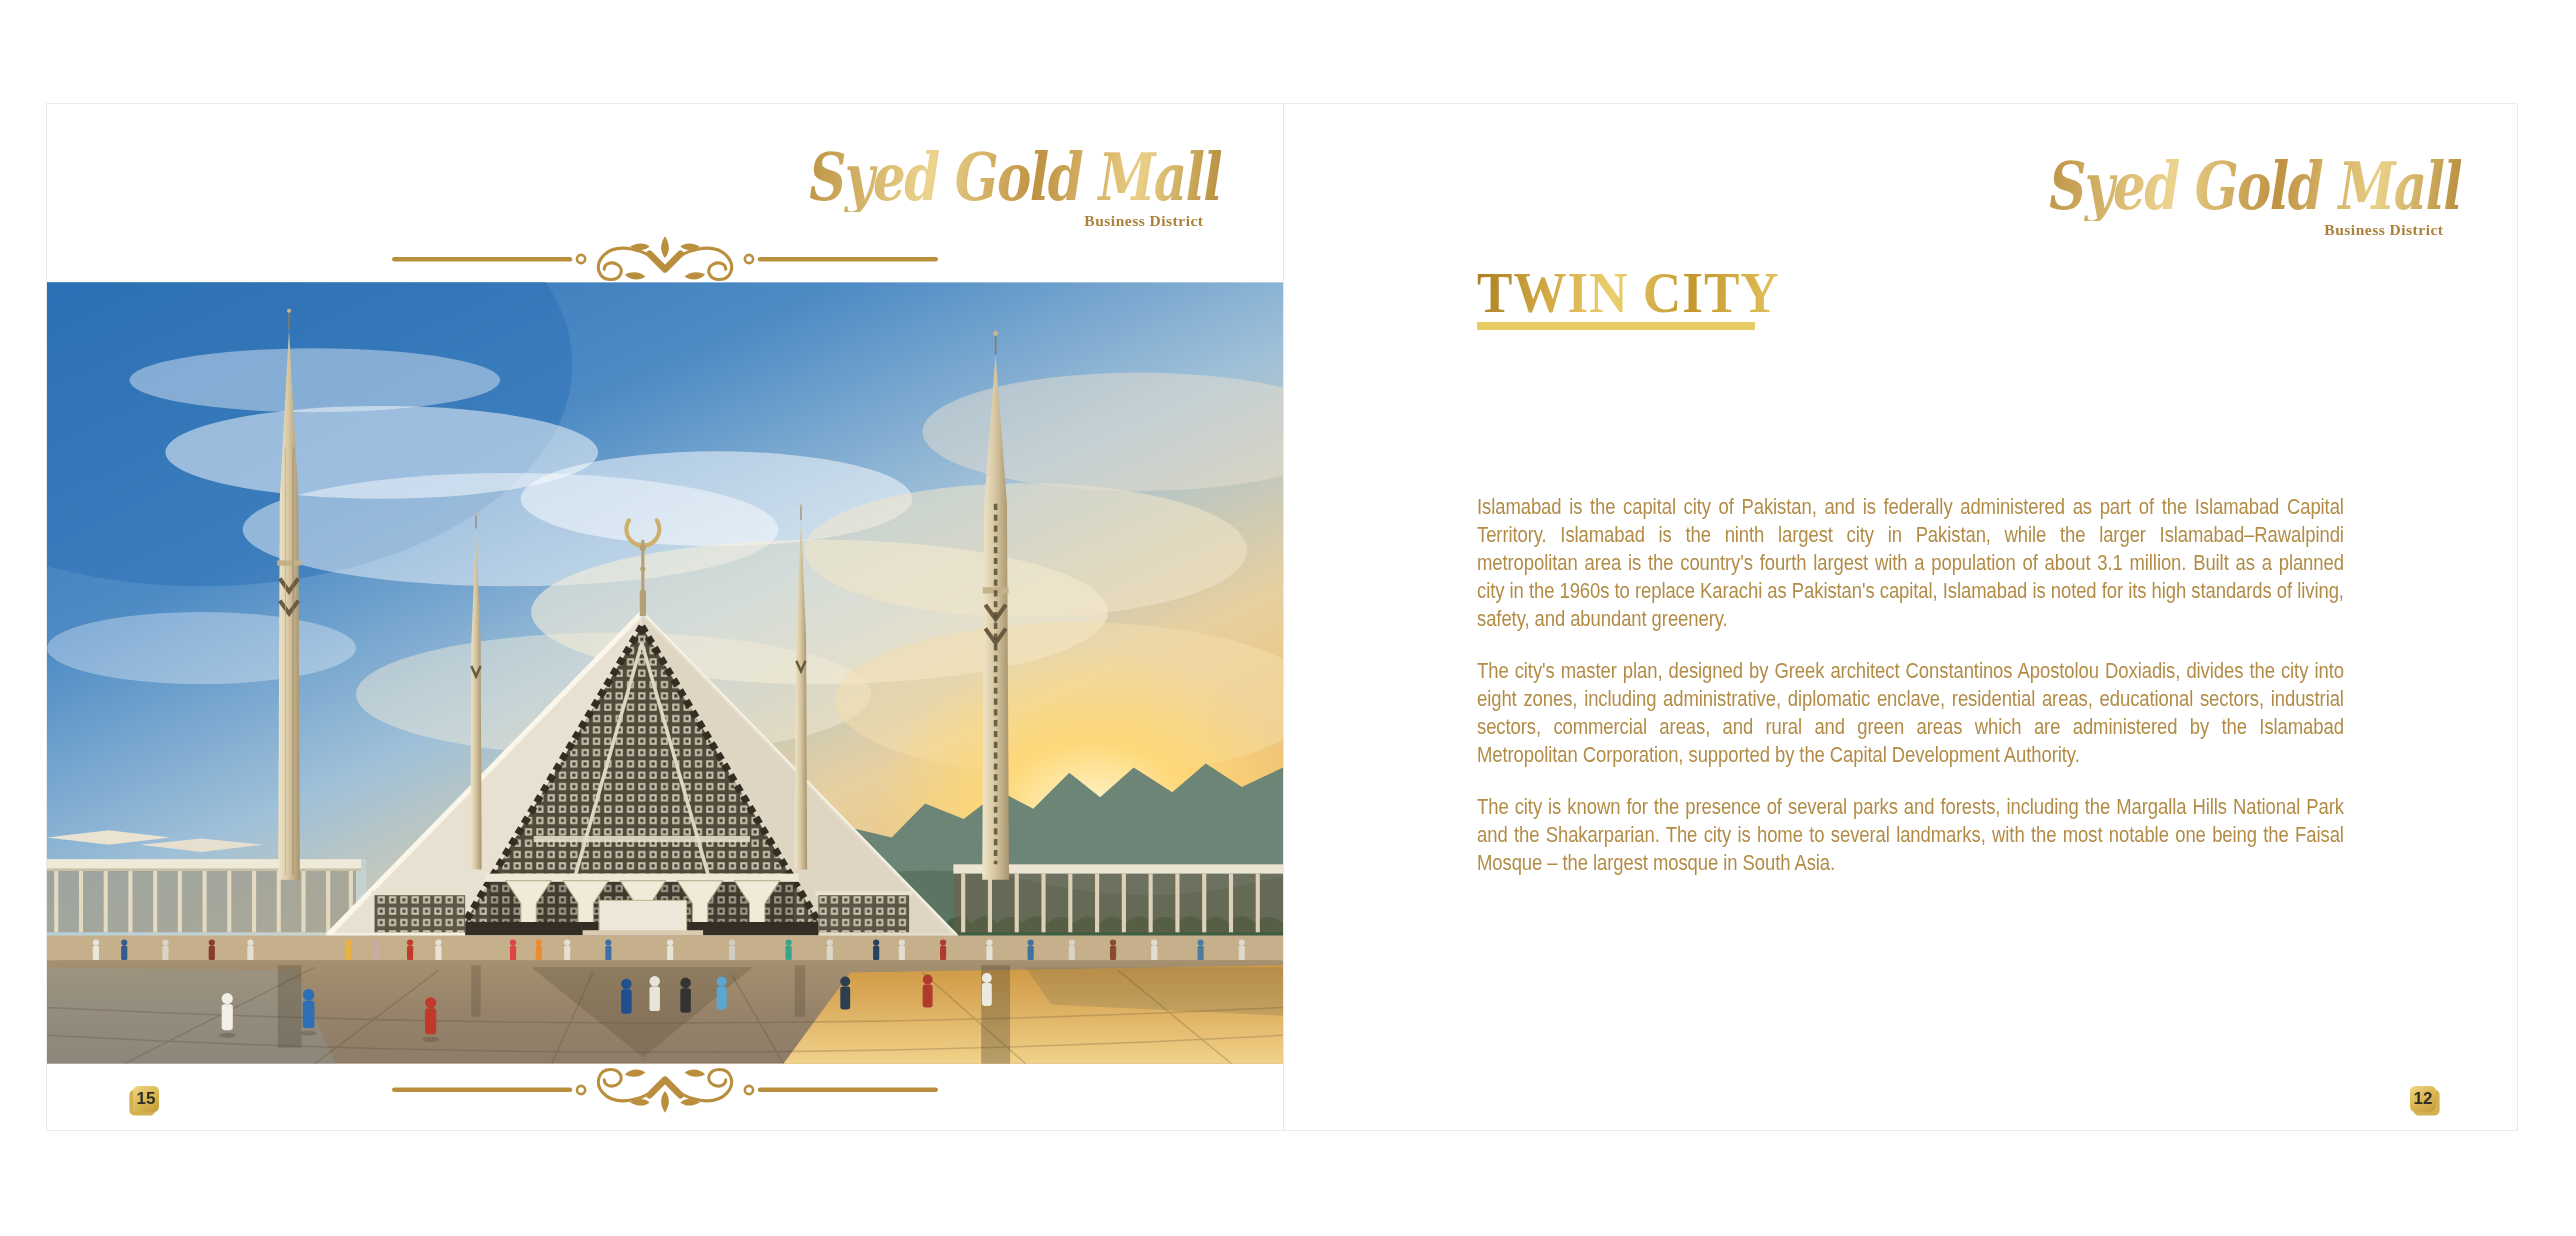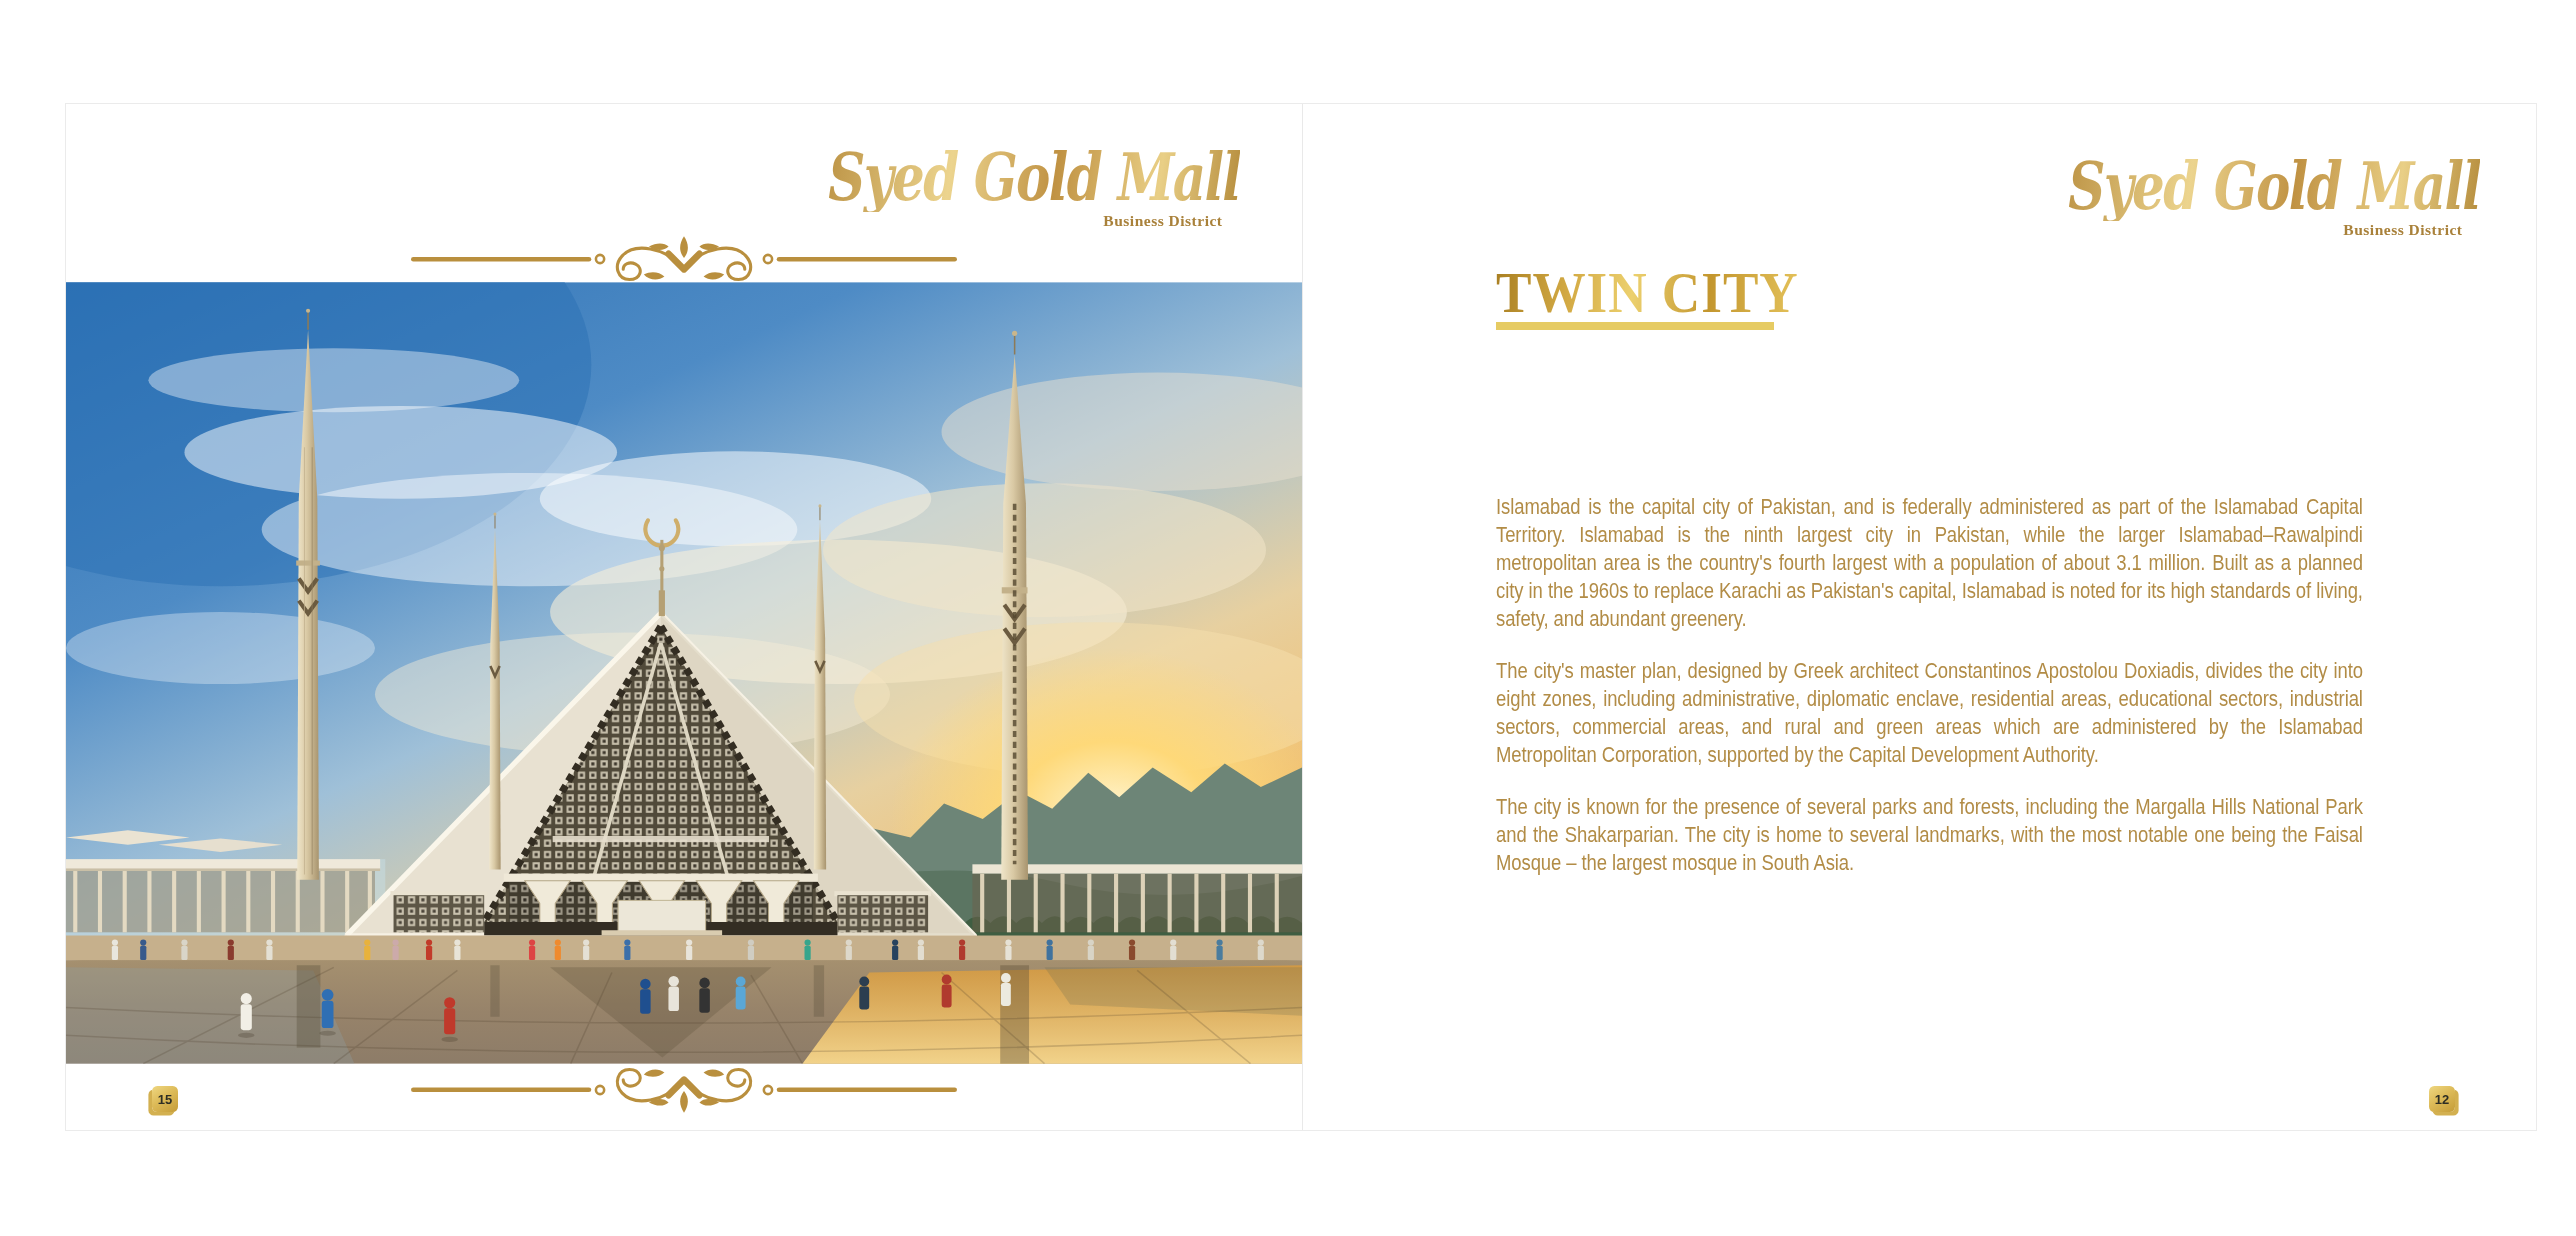--- a/index.html
+++ b/index.html
@@ -1,18 +1,18 @@
 <!DOCTYPE html>
 <html style="font-size:8.2px"><head>
 <meta charset="utf-8">
 <style>
   html,body{margin:0;padding:0;background:#ffffff;}
   .canvas{position:relative;width:2576px;height:1236px;background:#ffffff;overflow:hidden;
           font-family:"Liberation Sans",sans-serif;}
-  .sheet{position:absolute;left:65px;top:103px;width:2472px;height:1028px;
+  .sheet{position:absolute;left:46px;top:103px;width:2472px;height:1028px;
          background:#ffffff;border:0.5px solid #ebebeb;box-sizing:border-box;}
   .page{position:absolute;top:0;height:100%;}
   .page-left{left:0;width:1236px;}
   .page-right{left:1236px;width:1235px;}
   .page-divider{position:absolute;left:1236px;top:0;bottom:0;width:0.5px;background:#e9e9e9;}
 
   
   .brand{position:absolute;display:flex;flex-direction:column;align-items:flex-end;}
   .brand-script{font-family:"DejaVu Serif",serif;font-style:italic;font-weight:700;
       font-size:66px;line-height:1.05;letter-spacing:-2.1px;white-space:nowrap;
@@ -30,21 +30,21 @@
   .orn-bottom{left:345px;top:959px;}
 
   
   .photo{position:absolute;left:0;top:178px;width:1236px;height:782px;overflow:hidden;}
   .photo svg{display:block;}
 
   
   .badge{position:absolute;width:26px;height:26px;border-radius:5.2px;
       background:linear-gradient(145deg,#efd781 0%,#ddbb59 45%,#c59c37 100%);
       display:flex;align-items:center;justify-content:center;
-      font-size:13px;font-weight:600;color:#2e2e24;}
+      font-size:17px;font-weight:600;color:#2e2e24;}
   .badge-15{left:86px;top:982px;box-shadow:-3.6px 3.6px 0 #d3b050;}
   .badge-16{left:1127px;top:982px;box-shadow:3.6px 3.6px 0 #d3b050;}
 
   
   .heading{position:absolute;left:194px;top:159px;margin:0;
       font-family:"Liberation Serif",serif;font-weight:700;font-size:56px;line-height:1.1;
       letter-spacing:1px;white-space:nowrap;
       background:linear-gradient(96deg,#a97f22 0%,#d4ab45 25%,#ecd06e 45%,#c3962e 70%,#e5c35c 100%);
       -webkit-background-clip:text;background-clip:text;color:transparent;
       transform:scaleX(.95);transform-origin:0 0;}

